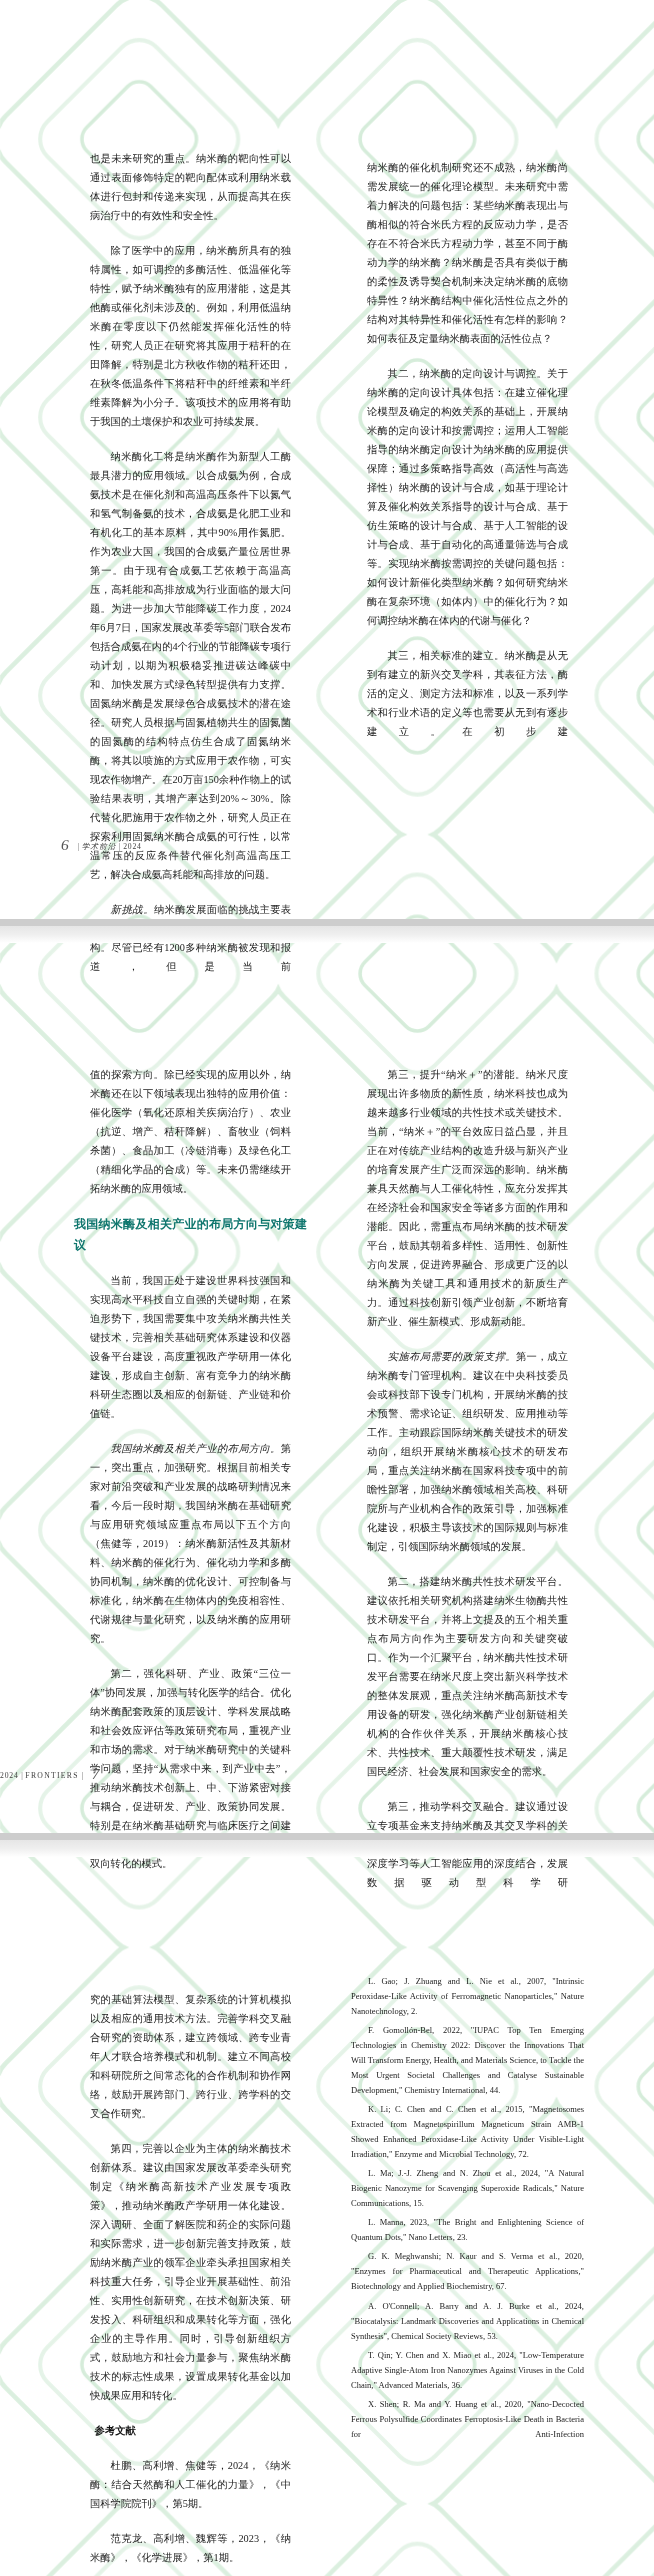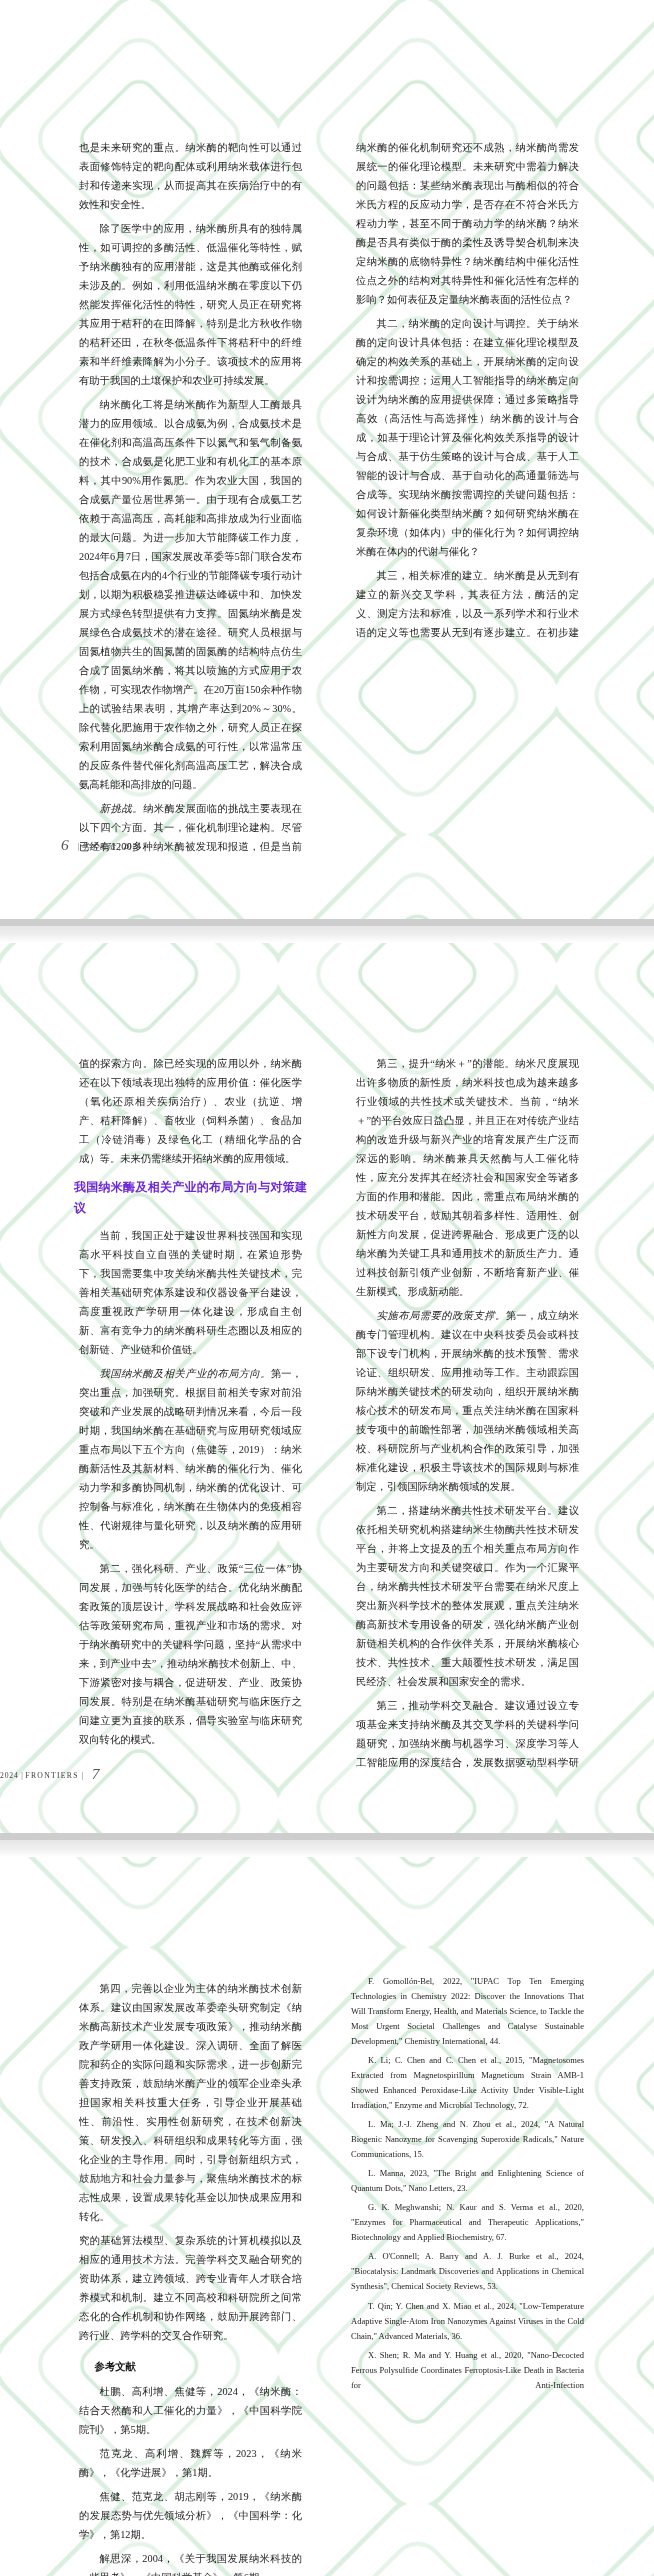--- a/index.html
+++ b/index.html
@@ -3,26 +3,26 @@
 <meta charset="utf-8">
 <style>
   html,body{margin:0;padding:0;background:#fff;}
   #canvas{position:relative;width:655px;height:3700px;background:#fff;overflow:hidden;
           font-family:"Liberation Serif","DejaVu Serif",serif;color:#1c1c1c;}
   .watermark{position:absolute;left:0;top:0;z-index:0;opacity:.5;}
   .page-sep{position:absolute;left:0;width:100%;height:24px;z-index:3;
             background:linear-gradient(to bottom,#cdcdcd 0px,#cdcdcd 6.7px,#e6e6e6 7.2px,#efefef 15.5px,#ffffff 24px);}
   .col{position:absolute;width:233px;z-index:2;font-size:10.3px;line-height:19px;text-align:justify;}
   .col-l{left:74px;} .col-r{left:351px;}
-  .p{margin:5px;text-indent:2em;}
+  .p{margin:16px;text-indent:2em;}
   .noind{text-indent:0;}
   .jl{text-align-last:justify;}
   .lead{font-style:italic;letter-spacing:0.3px;}
   .sec-heading{font-family:"Liberation Sans","DejaVu Sans",sans-serif;font-weight:700;
-               font-size:12px;line-height:20.6px;margin:9.3px 0 7.2px;color:#6d28d9;}
+               font-size:12px;line-height:20.6px;margin:9.3px 0 7.2px;color:#0f766e;}
   .ref-heading{font-family:"Liberation Sans","DejaVu Sans",sans-serif;font-weight:700;
                font-size:10.3px;margin:12.4px 0 5.2px;text-indent:2em;color:#111;}
   .ref-en{font-size:8.5px;line-height:15px;margin:0 0 4.1px;}
   .footer{position:absolute;z-index:2;white-space:nowrap;color:#3f3f3f;}
   .footer-left{left:61px;}
   .footer-right{left:0;width:594px;}
   .fnum{font-size:15.5px;font-style:italic;color:#555;margin-right:6.2px;vertical-align:-1.5px;}
   .fnum-r{font-size:15.5px;font-style:italic;color:#555;margin-left:6.2px;vertical-align:-1.5px;}
   .fsep{font-size:7.7px;margin:0 2.6px;color:#666;}
   .fsmall{font-size:7.7px;letter-spacing:0.8px;}
@@ -46,21 +46,21 @@
     </defs>
     <rect x="0" y="0" width="1271" height="7182" fill="url(#wm)"></rect>
   </svg>
 
   <div class="col col-l" style="top:133px">
       <div class="p noind">也是未来研究的重点。纳米酶的靶向性可以通过表面修饰特定的靶向配体或利用纳米载体进行包封和传递来实现，从而提高其在疾病治疗中的有效性和安全性。</div>
       <div class="p">除了医学中的应用，纳米酶所具有的独特属性，如可调控的多酶活性、低温催化等特性，赋予纳米酶独有的应用潜能，这是其他酶或催化剂未涉及的。例如，利用低温纳米酶在零度以下仍然能发挥催化活性的特性，研究人员正在研究将其应用于秸秆的在田降解，特别是北方秋收作物的秸秆还田，在秋冬低温条件下将秸秆中的纤维素和半纤维素降解为小分子。该项技术的应用将有助于我国的土壤保护和农业可持续发展。</div>
       <div class="p">纳米酶化工将是纳米酶作为新型人工酶最具潜力的应用领域。以合成氨为例，合成氨技术是在催化剂和高温高压条件下以氮气和氢气制备氨的技术，合成氨是化肥工业和有机化工的基本原料，其中90%用作氮肥。作为农业大国，我国的合成氨产量位居世界第一。由于现有合成氨工艺依赖于高温高压，高耗能和高排放成为行业面临的最大问题。为进一步加大节能降碳工作力度，2024年6月7日，国家发展改革委等5部门联合发布包括合成氨在内的4个行业的节能降碳专项行动计划，以期为积极稳妥推进碳达峰碳中和、加快发展方式绿色转型提供有力支撑。固氮纳米酶是发展绿色合成氨技术的潜在途径。研究人员根据与固氮植物共生的固氮菌的固氮酶的结构特点仿生合成了固氮纳米酶，将其以喷施的方式应用于农作物，可实现农作物增产。在20万亩150余种作物上的试验结果表明，其增产率达到20%～30%。除代替化肥施用于农作物之外，研究人员正在探索利用固氮纳米酶合成氨的可行性，以常温常压的反应条件替代催化剂高温高压工艺，解决合成氨高耗能和高排放的问题。</div>
       <div class="p jl"><span class="lead">新挑战。</span>纳米酶发展面临的挑战主要表现在以下四个方面。其一，催化机制理论建构。尽管已经有1200多种纳米酶被发现和报道，但是当前</div>
     </div>
-  <div class="col col-r" style="top:133px">
+  <div class="col col-r" style="top:142px">
       <div class="p noind">纳米酶的催化机制研究还不成熟，纳米酶尚需发展统一的催化理论模型。未来研究中需着力解决的问题包括：某些纳米酶表现出与酶相似的符合米氏方程的反应动力学，是否存在不符合米氏方程动力学，甚至不同于酶动力学的纳米酶？纳米酶是否具有类似于酶的柔性及诱导契合机制来决定纳米酶的底物特异性？纳米酶结构中催化活性位点之外的结构对其特异性和催化活性有怎样的影响？如何表征及定量纳米酶表面的活性位点？</div>
       <div class="p">其二，纳米酶的定向设计与调控。关于纳米酶的定向设计具体包括：在建立催化理论模型及确定的构效关系的基础上，开展纳米酶的定向设计和按需调控；运用人工智能指导的纳米酶定向设计为纳米酶的应用提供保障；通过多策略指导高效（高活性与高选择性）纳米酶的设计与合成，如基于理论计算及催化构效关系指导的设计与合成、基于仿生策略的设计与合成、基于人工智能的设计与合成、基于自动化的高通量筛选与合成等。实现纳米酶按需调控的关键问题包括：如何设计新催化类型纳米酶？如何研究纳米酶在复杂环境（如体内）中的催化行为？如何调控纳米酶在体内的代谢与催化？</div>
       <div class="p jl">其三，相关标准的建立。纳米酶是从无到有建立的新兴交叉学科，其表征方法，酶活的定义、测定方法和标准，以及一系列学术和行业术语的定义等也需要从无到有逐步建立。在初步建</div>
     </div>
   <div class="footer footer-left" style="top:836px">
     <span class="fnum">6</span><span class="fsep">|</span><span class="fjournal-cn">学术前沿</span><span class="fsep">|</span><span class="fsmall">2024</span>
   </div>
 
   <div class="page-sep" style="top:919px"></div>
 
@@ -77,31 +77,32 @@
       <div class="p">第二，搭建纳米酶共性技术研发平台。建议依托相关研究机构搭建纳米生物酶共性技术研发平台，并将上文提及的五个相关重点布局方向作为主要研发方向和关键突破口。作为一个汇聚平台，纳米酶共性技术研发平台需要在纳米尺度上突出新兴科学技术的整体发展观，重点关注纳米酶高新技术专用设备的研发，强化纳米酶产业创新链相关机构的合作伙伴关系，开展纳米酶核心技术、共性技术、重大颠覆性技术研发，满足国民经济、社会发展和国家安全的需求。</div>
       <div class="p jl">第三，推动学科交叉融合。建议通过设立专项基金来支持纳米酶及其交叉学科的关键科学问题研究，加强纳米酶与机器学习、深度学习等人工智能应用的深度结合，发展数据驱动型科学研</div>
     </div>
   <div class="footer footer-right" style="top:1765px">
     <span class="fsmall">2024</span><span class="fsep">|</span><span class="fjournal-en">FRONTIERS</span><span class="fsep">|</span><span class="fnum-r">7</span>
   </div>
 
   <div class="page-sep" style="top:1833px"></div>
 
   <div class="col col-l" style="top:1974px">
+      <div class="p noind">究的基础算法模型、复杂系统的计算机模拟以及相应的通用技术方法。完善学科交叉融合研究的资助体系，建立跨领域、跨专业青年人才联合培养模式和机制。建立不同高校和科研院所之间常态化的合作机制和协作网络，鼓励开展跨部门、跨行业、跨学科的交叉合作研究。</div>
       <div class="p">第四，完善以企业为主体的纳米酶技术创新体系。建议由国家发展改革委牵头研究制定《纳米酶高新技术产业发展专项政策》，推动纳米酶政产学研用一体化建设。深入调研、全面了解医院和药企的实际问题和实际需求，进一步创新完善支持政策，鼓励纳米酶产业的领军企业牵头承担国家相关科技重大任务，引导企业开展基础性、前沿性、实用性创新研究，在技术创新决策、研发投入、科研组织和成果转化等方面，强化企业的主导作用。同时，引导创新组织方式，鼓励地方和社会力量参与，聚焦纳米酶技术的标志性成果，设置成果转化基金以加快成果应用和转化。</div>
-      <div class="p noind">究的基础算法模型、复杂系统的计算机模拟以及相应的通用技术方法。完善学科交叉融合研究的资助体系，建立跨领域、跨专业青年人才联合培养模式和机制。建立不同高校和科研院所之间常态化的合作机制和协作网络，鼓励开展跨部门、跨行业、跨学科的交叉合作研究。</div>
       <div class="ref-heading">参考文献</div>
       <div class="p ref-cn">杜鹏、高利增、焦健等，2024，《纳米酶：结合天然酶和人工催化的力量》，《中国科学院院刊》，第5期。</div>
       <div class="p ref-cn">范克龙、高利增、魏辉等，2023，《纳米酶》，《化学进展》，第1期。</div>
       <div class="p ref-cn">焦健、范克龙、胡志刚等，2019，《纳米酶的发展态势与优先领域分析》，《中国科学：化学》，第12期。</div>
       <div class="p ref-cn">解思深，2004，《关于我国发展纳米科技的一些思考》，《中国科学基金》，第6期。</div>
       <div class="p ref-cn">袁勤生，2012，《酶与酶工程》（第二版），上海：华东理工大学出版社。</div>
       <div class="p ref-en">T. Beyazay; K. S. Belthle and C. Farès et al., 2023, "Ambient Temperature CO₂ Fixation to Pyruvate and Subsequently to Citramalate over Iron and Nickel Nanoparticles," Nature Communications, 14.</div>
     </div>
   <div class="col col-r" style="top:1974px">
+      <div class="p ref-en">L. Gao; J. Zhuang and L. Nie et al., 2007, "Intrinsic Peroxidase-Like Activity of Ferromagnetic Nanoparticles," Nature Nanotechnology, 2.</div>
       <div class="p ref-en">F. Gomollón-Bel, 2022, "IUPAC Top Ten Emerging Technologies in Chemistry 2022: Discover the Innovations That Will Transform Energy, Health, and Materials Science, to Tackle the Most Urgent Societal Challenges and Catalyse Sustainable Development," Chemistry International, 44.</div>
       <div class="p ref-en">K. Li; C. Chen and C. Chen et al., 2015, "Magnetosomes Extracted from Magnetospirillum Magneticum Strain AMB-1 Showed Enhanced Peroxidase-Like Activity Under Visible-Light Irradiation," Enzyme and Microbial Technology, 72.</div>
       <div class="p ref-en">L. Ma; J.-J. Zheng and N. Zhou et al., 2024, "A Natural Biogenic Nanozyme for Scavenging Superoxide Radicals," Nature Communications, 15.</div>
       <div class="p ref-en">L. Manna, 2023, "The Bright and Enlightening Science of Quantum Dots," Nano Letters, 23.</div>
       <div class="p ref-en">G. K. Meghwanshi; N. Kaur and S. Verma et al., 2020, "Enzymes for Pharmaceutical and Therapeutic Applications," Biotechnology and Applied Biochemistry, 67.</div>
       <div class="p ref-en">A. O'Connell; A. Barry and A. J. Burke et al., 2024, "Biocatalysis: Landmark Discoveries and Applications in Chemical Synthesis", Chemical Society Reviews, 53.</div>
       <div class="p ref-en">T. Qin; Y. Chen and X. Miao et al., 2024, "Low-Temperature Adaptive Single-Atom Iron Nanozymes Against Viruses in the Cold Chain," Advanced Materials, 36.</div>
       <div class="p ref-en jl">X. Shen; R. Ma and Y. Huang et al., 2020, "Nano-Decocted Ferrous Polysulfide Coordinates Ferroptosis-Like Death in Bacteria for Anti-Infection</div>
     </div>
 

